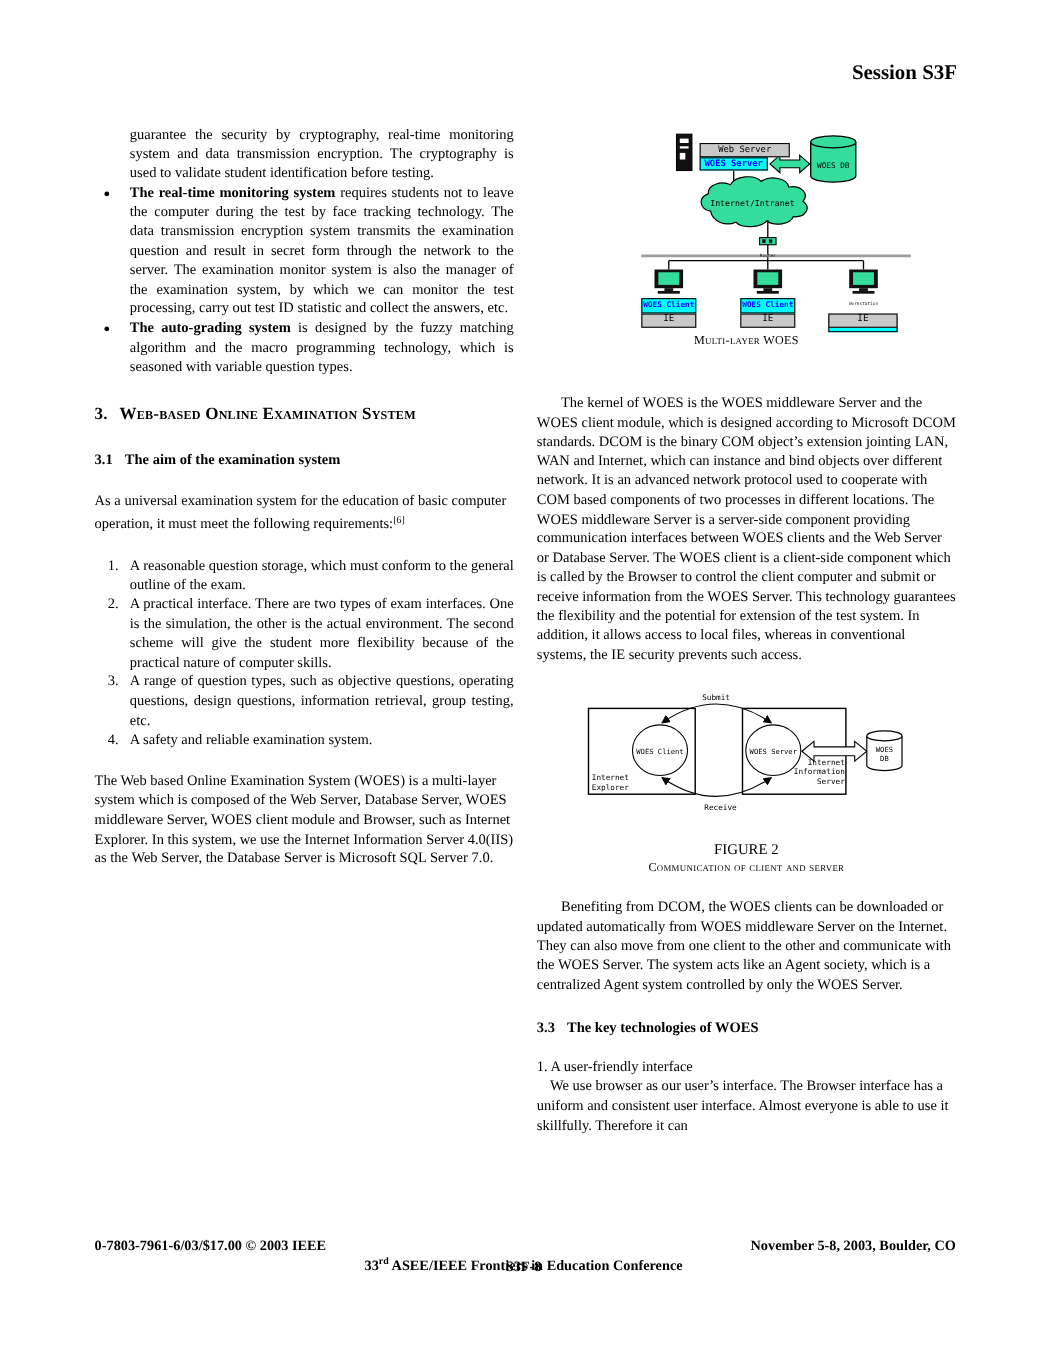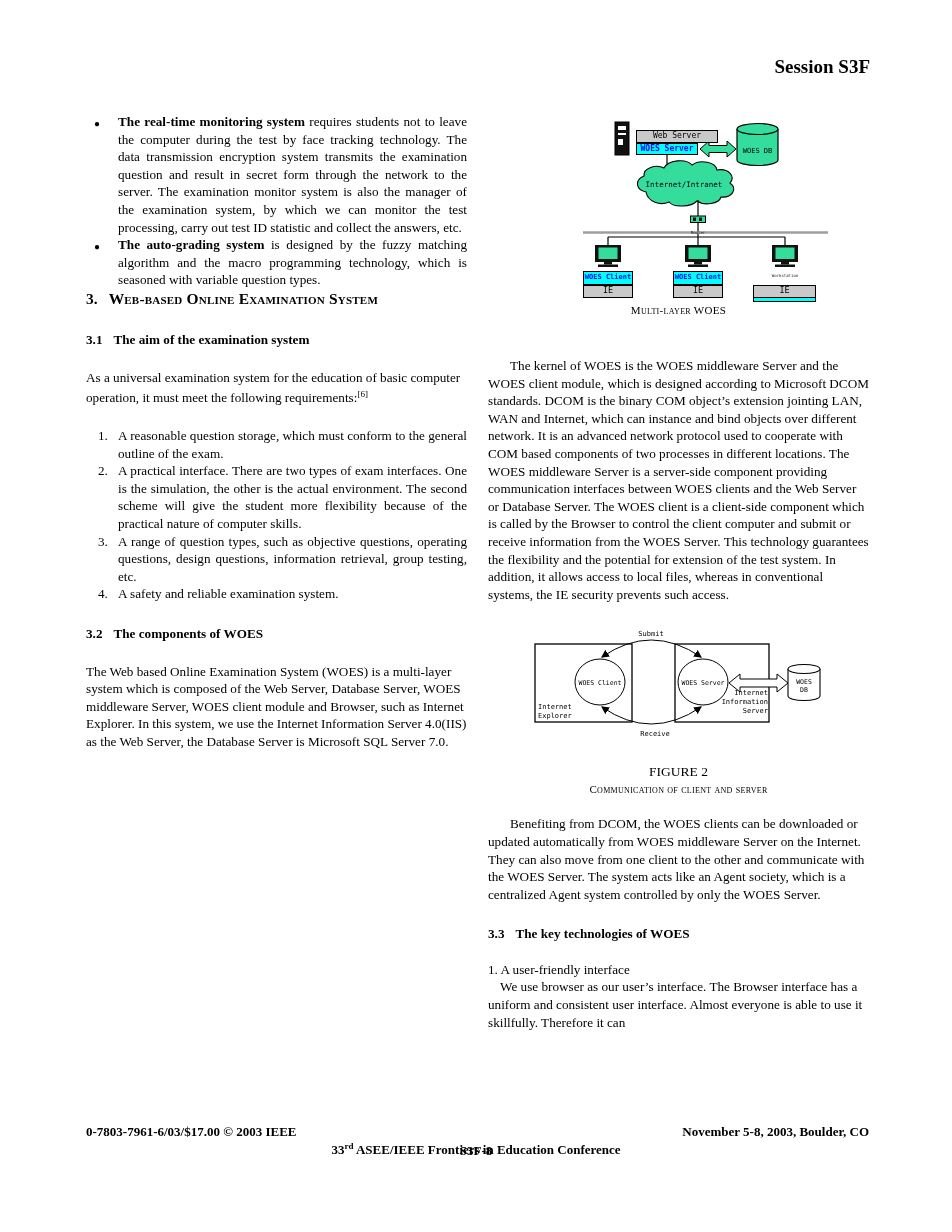--- a/index.html
+++ b/index.html
@@ -12,21 +12,21 @@
 
   
   .col{position:absolute;width:381px;font-size:13.2px;line-height:17.6px;}
   .col-left{left:86px;top:113px;}
   .col-right{left:488px;top:112px;}
 
   .justify{text-align:justify;}
   .indent32{margin-left:32px;}
   .bullet-item{position:relative;margin-left:32px;text-align:justify;}
   .bullet-mark{position:absolute;left:-24px;top:2px;font-size:10px;}
-  .sec-head{font-weight:bold;font-size:15.5px;line-height:20px;}
+  .sec-head{margin-top:25px;font-weight:bold;font-size:15.5px;line-height:20px;}
   .sec-head .sc{font-variant:small-caps;letter-spacing:.2px;margin-left:11px;}
   .sub-head{margin-top:22px;text-align:left;font-weight:bold;}
   .sub-head .num{margin-right:11px;}
   .para{margin-top:20px;}
   .oli{position:relative;margin-left:32px;text-align:justify;}
   .oli .num{position:absolute;left:-20px;}
   sup{font-size:9px;}
 
   
   .fig{position:relative;}
@@ -61,20 +61,21 @@
 </style>
 </head>
 <body>
 
 <div class="page">
 
   <div class="session">Session S3F</div>
 
   <div class="col col-left">
 
+    <div class="indent32 justify">guarantee the security by cryptography, real-time monitoring system and data transmission encryption. The cryptography is used to validate student identification before testing.</div>
 
     <div class="bullet-item">
       <span class="bullet-mark">●</span><b>The real-time monitoring system</b><span> requires students not to leave the computer during the test by face tracking technology. The data transmission encryption system transmits the examination question and result in secret form through the network to the server. The examination monitor system is also the manager of the examination system, by which we can monitor the test processing, carry out test ID statistic and collect the answers, etc.</span>
     </div>
 
     <div class="bullet-item">
       <span class="bullet-mark">●</span><b>The auto-grading system</b><span> is designed by the fuzzy matching algorithm and the macro programming technology, which is seasoned with variable question types.</span>
     </div>
 
     <div class="sec-head">
@@ -89,23 +90,20 @@
       <span>As a universal examination system for the education of basic computer operation, it must meet the following requirements:</span><sup>[6]</sup>
     </div>
 
     <div class="para">
       <div class="oli"><span class="num">1.</span><span>A reasonable question storage, which must conform to the general outline of the exam.</span></div>
       <div class="oli"><span class="num">2.</span><span>A practical interface. There are two types of exam interfaces. One is the simulation, the other is the actual environment. The second scheme will give the student more flexibility because of the practical nature of computer skills.</span></div>
       <div class="oli"><span class="num">3.</span><span>A range of question types, such as objective questions, operating questions, design questions, information retrieval, group testing, etc.</span></div>
       <div class="oli"><span class="num">4.</span><span>A safety and reliable examination system.</span></div>
     </div>
 
-    <div class="sub-head">
-      <span class="num">3.2</span><span>The components of WOES</span>
-    </div>
 
     <div class="para">The Web based Online Examination System (WOES) is a multi-layer system which is composed of the Web Server, Database Server, WOES middleware Server, WOES client module and Browser, such as Internet Explorer. In this system, we use the Internet Information Server 4.0(IIS) as the Web Server, the Database Server is Microsoft SQL Server 7.0.</div>
   </div>
 
   <div class="col col-right">
 
     <div class="fig fig1">
       <svg width="381" height="245" viewBox="0 0 381 245">
 
         <g>

